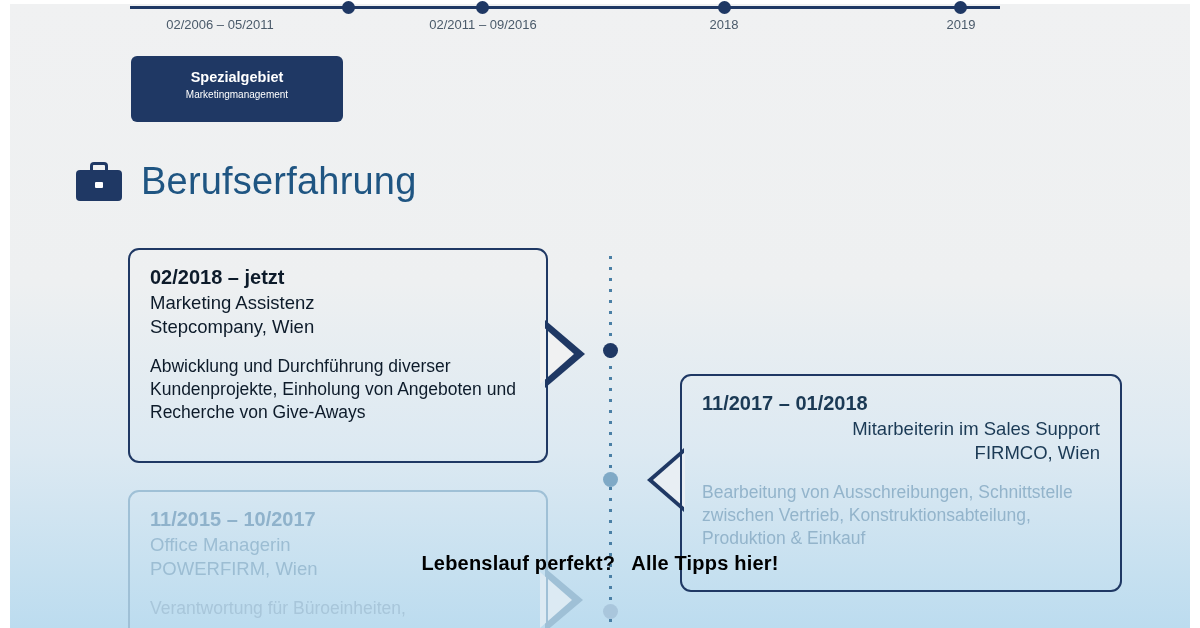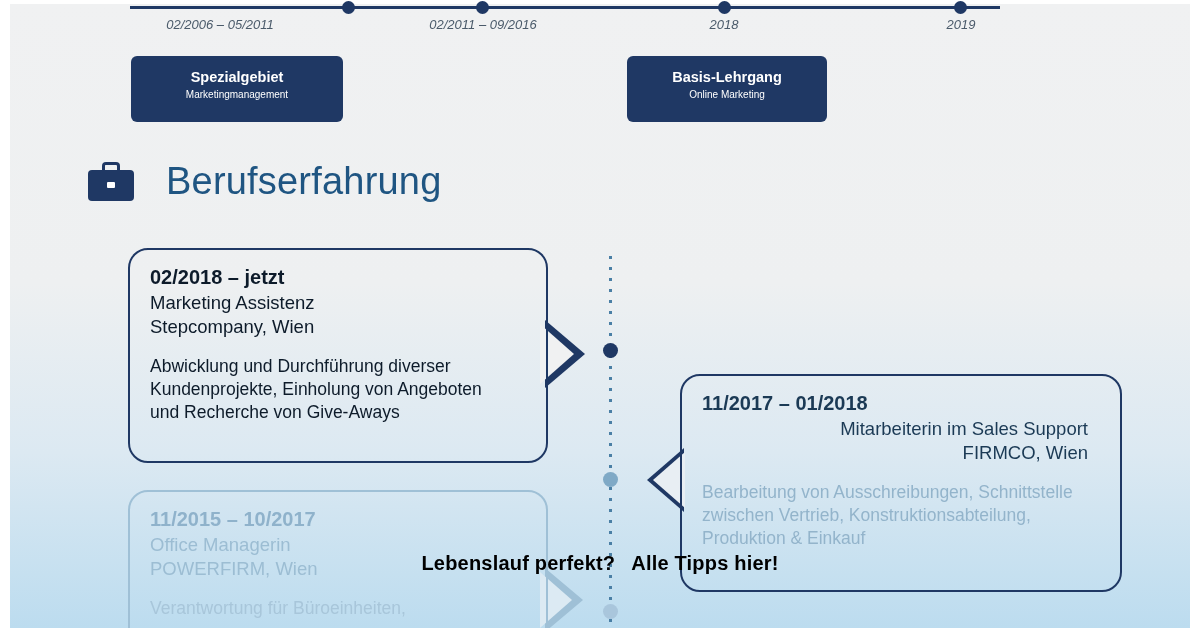--- a/index.html
+++ b/index.html
@@ -42,21 +42,20 @@
     background: #ffffff;
   }
 
   
   .edu-timeline {
     position: absolute;
     left: 130px;
     top: 0px;
     width: 870px;
     height: 40px;
-    font-style: italic;
   }
   .edu-axis {
     position: absolute;
     left: 0;
     top: 6px;
     width: 870px;
     height: 3px;
     background: #1f3864;
   }
   .edu-dot {
@@ -90,25 +89,25 @@
     font-size: 14.5px;
     font-weight: bold;
   }
   .edu-card .t2 {
     font-size: 10px;
   }
 
   
   .section-head {
     position: absolute;
-    left: 88px;
+    left: 76px;
     top: 160px;
     display: flex;
     align-items: center;
-    gap: 32px;
+    gap: 19px;
     text-align: right;
   }
   .section-head .heading-text {
     font-size: 38px;
     color: #1f5582;
     font-weight: normal;
     letter-spacing: 0.2px;
   }
   .briefcase {
     width: 46px;
@@ -163,23 +162,23 @@
   }
   .spine-dot.faded2 {
     background: #a9c6dc;
   }
 
   
   .exp-card {
     position: absolute;
     box-sizing: border-box;
     border: 2.5px solid #1f3864;
-    border-radius: 20px;
+    border-radius: 11px;
     background: transparent;
-    padding: 16px 32px 18px 20px;
+    padding: 16px 20px 18px 20px;
   }
   .exp-card .date {
     font-size: 20px;
     font-weight: bold;
     color: #0d1b2a;
     margin-bottom: 2px;
   }
   .exp-card .role,
   .exp-card .company {
     font-size: 18.5px;
@@ -315,24 +314,20 @@
     <div class="edu-label" style="left:353px;">02/2011 – 09/2016</div>
     <div class="edu-label" style="left:594px;">2018</div>
     <div class="edu-label" style="left:831px;">2019</div>
   </div>
 
   <div class="edu-card" style="left:131px; top:56px; width:212px; height:66px;">
     <div class="t1">Spezialgebiet</div>
     <div class="t2">Marketingmanagement</div>
   </div>
 
-  <div class="edu-card" style="left:627px; top:56px; width:200px; height:66px;">
-    <div class="t1">Basis-Lehrgang</div>
-    <div class="t2">Online Marketing</div>
-  </div>
 
   <div class="section-head">
     <div class="briefcase">
       <div class="handle"></div>
       <div class="body"></div>
       <div class="latch"></div>
     </div>
     <div class="heading-text">Berufserfahrung</div>
   </div>
 

